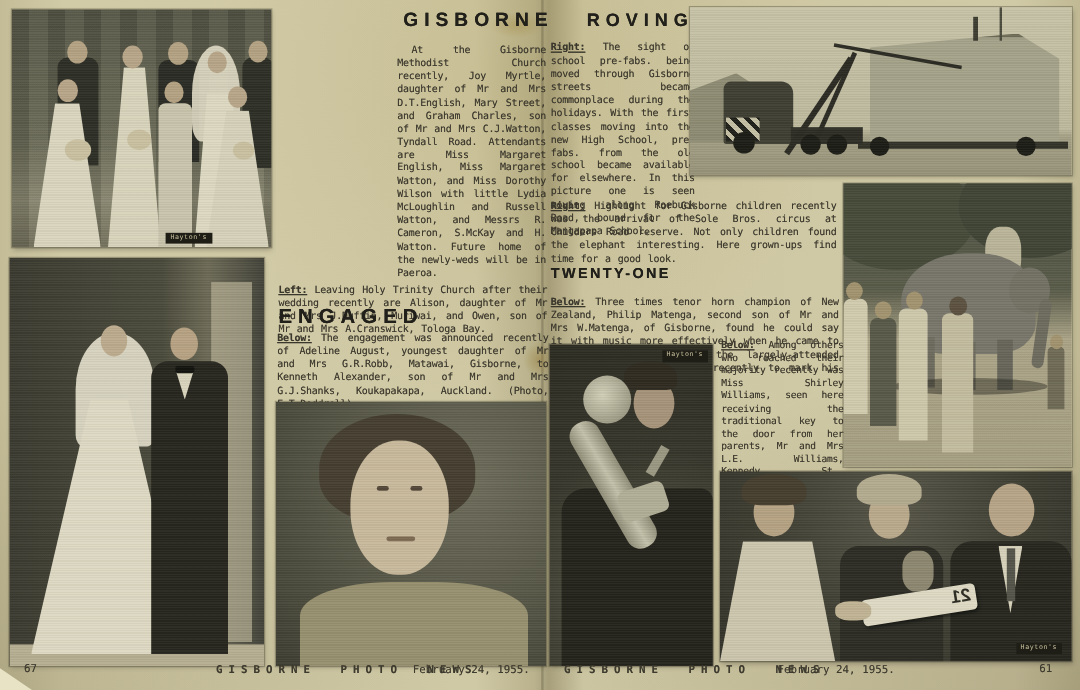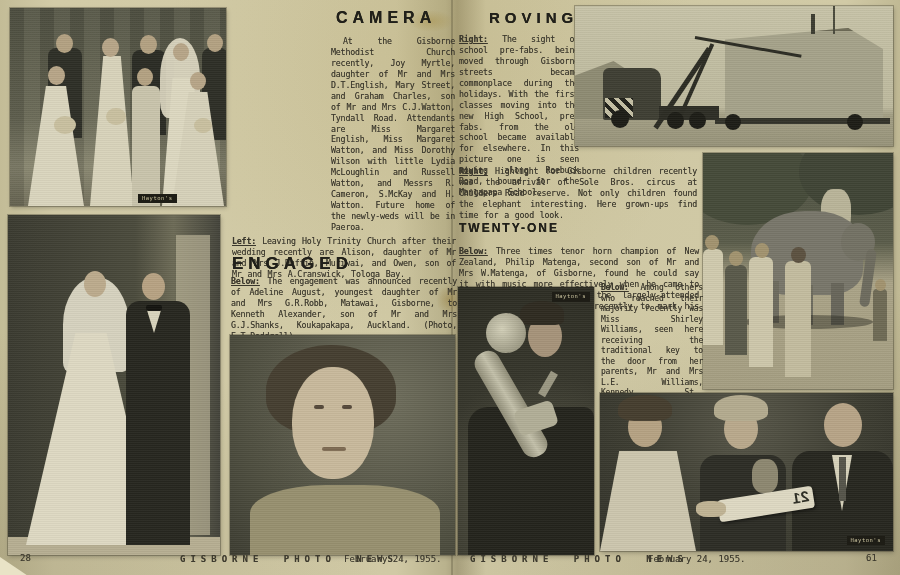--- a/index.html
+++ b/index.html
@@ -81,21 +81,21 @@
     <div class="abs" style="left:162px;top:84px;width:52px;height:114px;background:#d6d1ba;clip-path:polygon(32% 0,68% 0,100% 100%,0 100%);"></div>
     <div class="head" style="left:180px;top:64px;width:16px;height:18px;background:#b7a588;"></div>
 
     <div class="head" style="left:44px;top:108px;width:22px;height:18px;background:#c9c0a0;"></div>
     <div class="head" style="left:96px;top:100px;width:20px;height:17px;background:#c9c0a0;"></div>
     <div class="head" style="left:184px;top:110px;width:18px;height:15px;background:#c9c0a0;"></div>
     <div class="grain"></div>
     <div class="credit" style="left:128px;bottom:3px;">Hayton's</div>
   </div>
 
-  <div class="abs headline" style="left:336px;top:9px;font-size:16px;">CAMERA</div>
+  <div class="abs headline" style="left:336px;top:9px;font-size:16px;">GISBORNE</div>
   <div class="abs para indent" style="left:331px;top:36px;width:124px;">At the Gisborne Methodist Church recently, Joy Myrtle, daughter of Mr and Mrs D.T.English, Mary Street, and Graham Charles, son of Mr and Mrs C.J.Watton, Tyndall Road. Attendants are Miss Margaret English, Miss Margaret Watton, and Miss Dorothy Wilson with little Lydia McLoughlin and Russell Watton, and Messrs R. Cameron, S.McKay and H. Watton. Future home of the newly-weds will be in Paeroa.</div>
 
   <div class="abs para" style="left:232px;top:212px;width:224px;margin-top:24px;">
     <span class="lead">Left:</span>
     <span>Leaving Holy Trinity Church after their wedding recently are Alison, daughter of Mr and Mrs J.Duffin, Muriwai, and Owen, son of Mr and Mrs A.Cranswick, Tologa Bay.</span>
   </div>
 
   <div class="abs headline" style="left:232px;top:254px;font-size:17px;">ENGAGED</div>
   <div class="abs para" style="left:231px;top:276px;width:226px;">
     <span class="lead">Below:</span>
@@ -120,21 +120,21 @@
   <div class="photo" style="left:230px;top:335px;width:225px;height:220px;background:radial-gradient(circle at 70% 30%,#6e6d5c 0%,#4c4c3e 70%,#3d3d32 100%);">
     <div class="abs" style="left:36px;top:10px;width:130px;height:90px;background:#453e30;border-radius:50% 50% 40% 40%;"></div>
     <div class="abs" style="left:20px;top:150px;width:190px;height:70px;background:#97906f;border-radius:40% 40% 0 0;"></div>
     <div class="abs" style="left:62px;top:32px;width:82px;height:112px;background:#c8b99c;border-radius:48%;"></div>
     <div class="abs" style="left:84px;top:70px;width:10px;height:4px;background:#54483a;border-radius:2px;"></div>
     <div class="abs" style="left:112px;top:70px;width:10px;height:4px;background:#54483a;border-radius:2px;"></div>
     <div class="abs" style="left:92px;top:112px;width:24px;height:4px;background:#7d6a52;border-radius:2px;"></div>
     <div class="grain"></div>
   </div>
 
-  <div class="abs footer-text" style="left:20px;top:553px;">28</div>
+  <div class="abs footer-text" style="left:20px;top:553px;">67</div>
   <div class="abs footer-text masthead" style="left:180px;top:554px;">GISBORNE PHOTO NEWS</div>
   <div class="abs footer-text" style="left:344px;top:554px;">February 24, 1955.</div>
 
   <div class="abs headline" style="left:489px;top:9px;font-size:15px;">ROVING CAMERA</div>
   <div class="abs para" style="left:459px;top:34px;width:120px;">
     <span class="lead">Right:</span>
     <span>The sight of school pre-fabs. being moved through Gisborne streets became commonplace during the holidays. With the first classes moving into the new High School, pre-fabs. from the old school became available for elsewhere. In this picture one is seen moving along Roebuck Road, bound for the Mangapapa School.</span>
   </div>
 
   <div class="photo" style="left:575px;top:6px;width:318px;height:140px;background:linear-gradient(180deg,#c7c3a8 0%,#bdb99e 72%,#a29e84 78%,#97937a 100%);">

